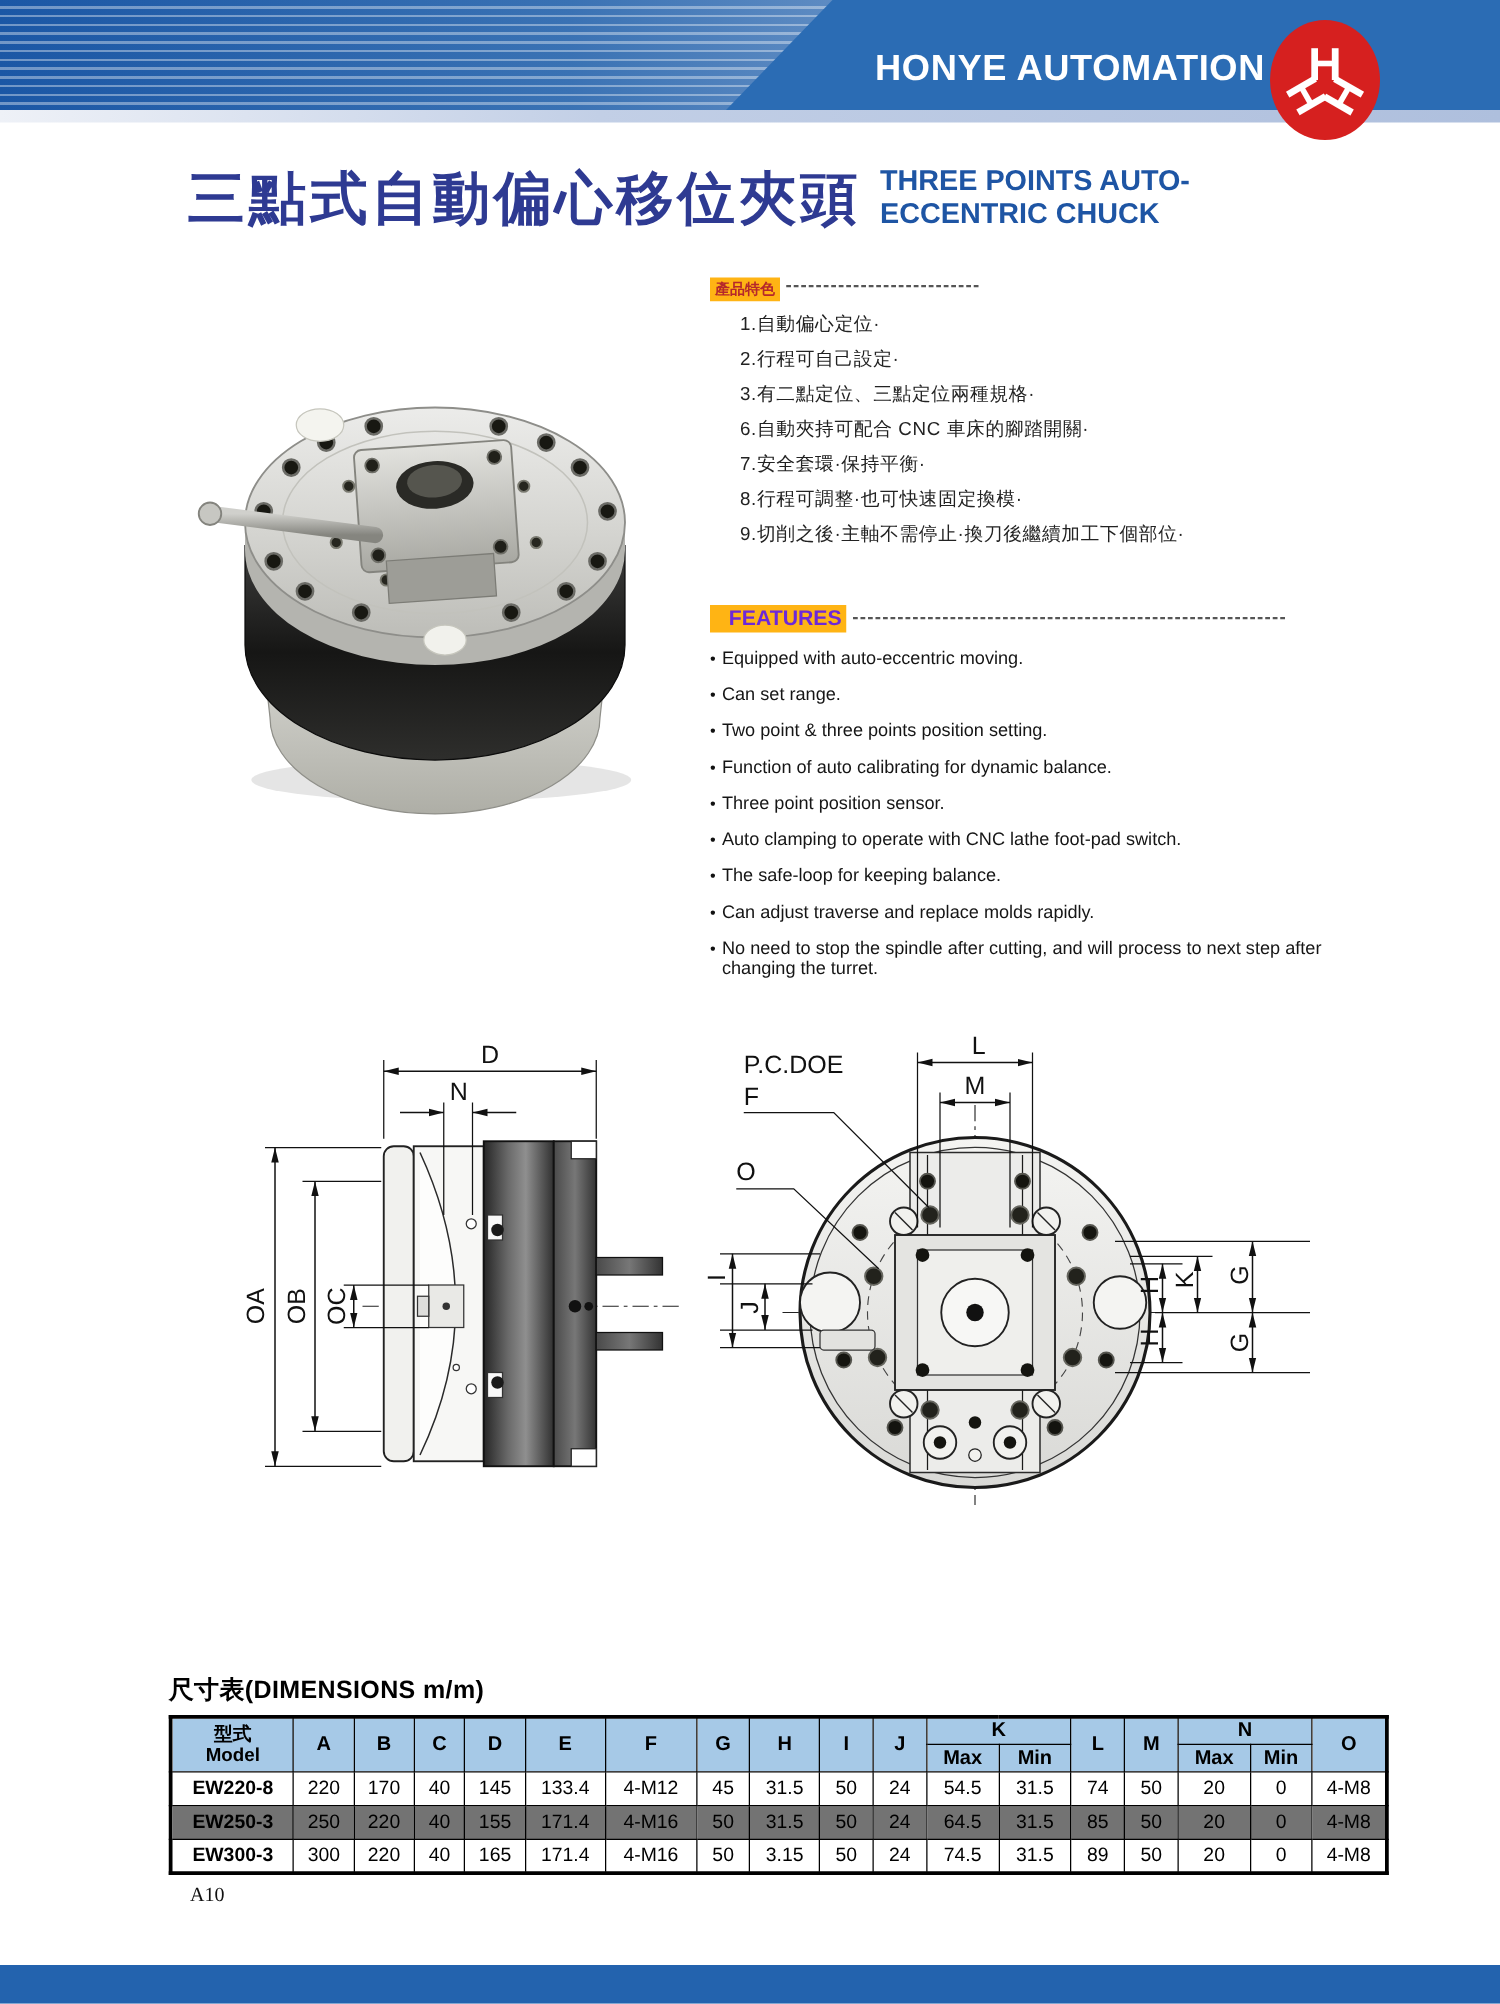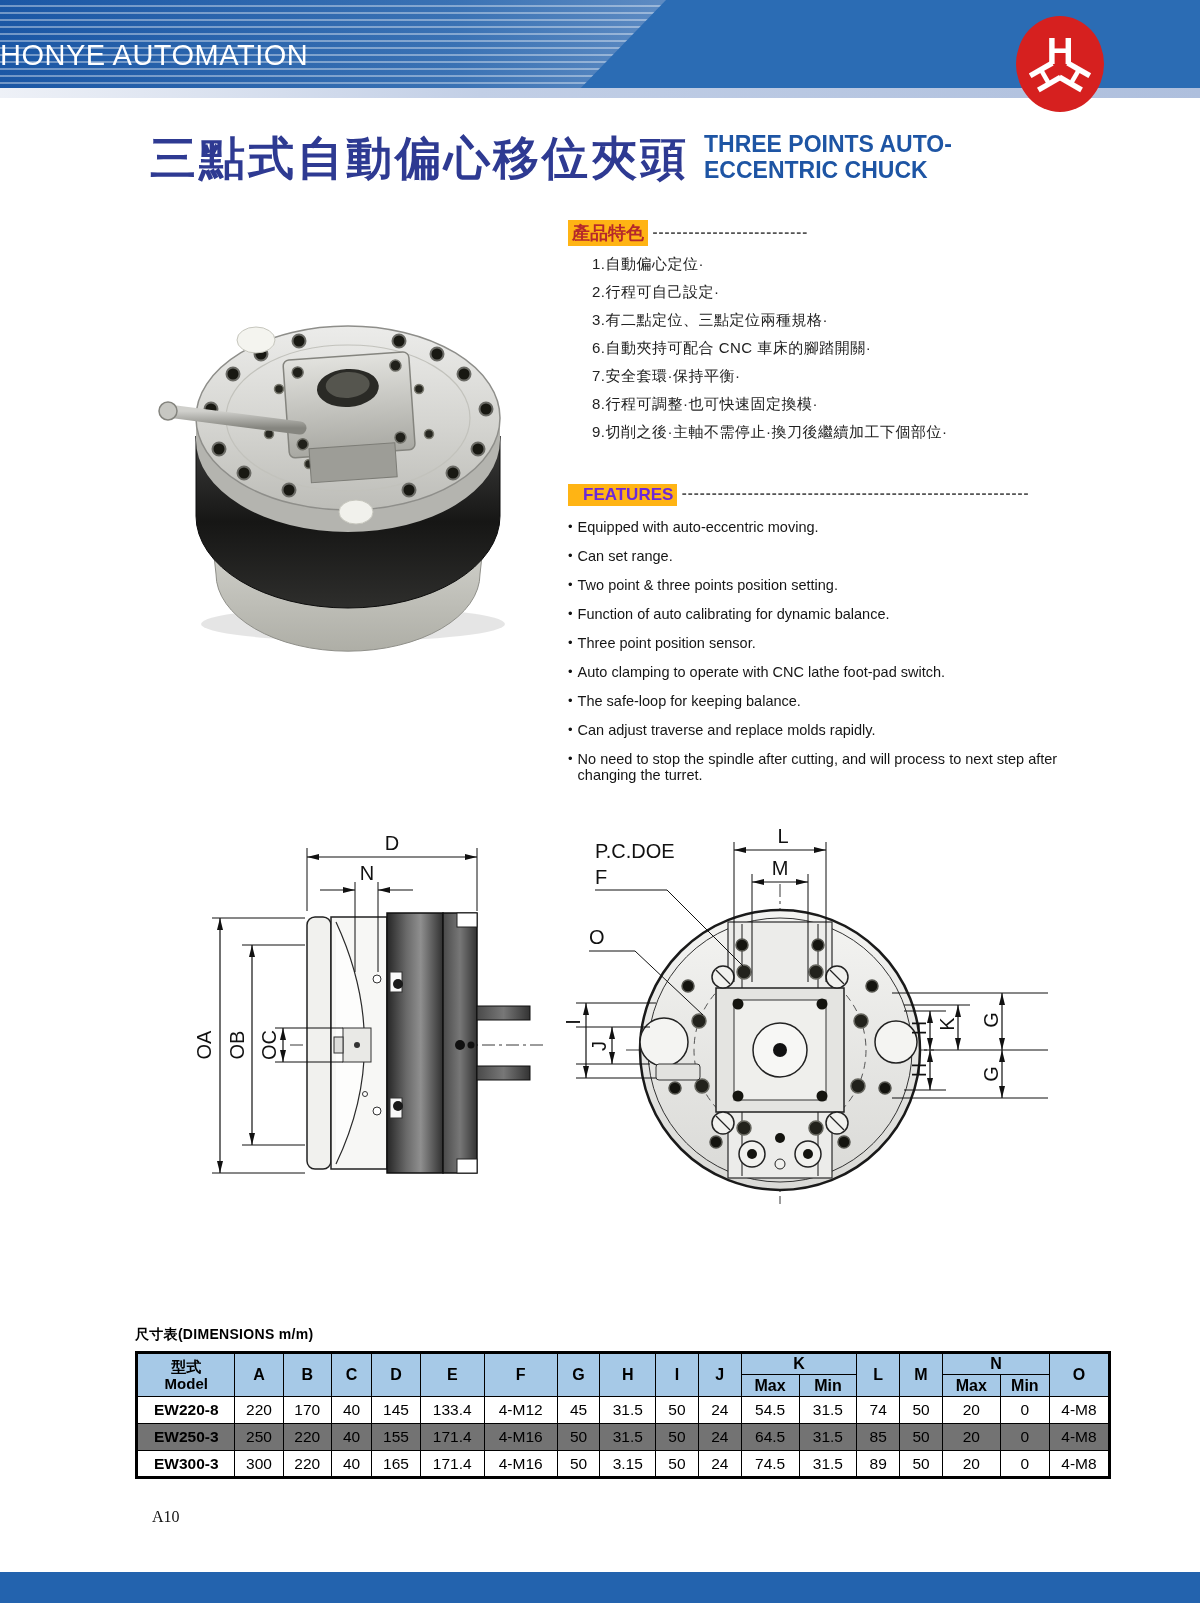--- a/index.html
+++ b/index.html
@@ -7,59 +7,59 @@
   body { width:1200px; height:1603px; position:relative; overflow:hidden;
          font-family:"Liberation Sans", sans-serif; }
 
   
   .header-band{position:absolute;left:0;top:0;width:1200px;height:88px;
     background:linear-gradient(90deg,#1b57a5 0%,#3a72b4 38%,#7fa3d0 72%,#b6c8e2 100%);}
   .header-stripes{position:absolute;inset:0;
     background:repeating-linear-gradient(180deg,rgba(255,255,255,0) 0 5px,rgba(255,255,255,.38) 5px 7px);}
   .header-solid{position:absolute;inset:0;background:#2b6cb4;
     clip-path:polygon(55.5% 0,100% 0,100% 100%,48.4% 100%);}
-  .brand{position:absolute;top:39px;left:0;width:1012px;text-align:left;color:#fff;
-    font-size:29px;font-weight:normal;letter-spacing:.5px;}
+  .brand{position:absolute;top:39px;left:0;width:1012px;text-align:right;color:#fff;
+    font-size:29px;font-weight:bold;letter-spacing:.5px;}
   .header-substrip{position:absolute;top:88px;left:0;width:1200px;height:10px;
     background:linear-gradient(90deg,#eef1f7 0%,#c2cfe6 40%,#aebfdd 100%);}
   .logo{position:absolute;left:1014px;top:14px;width:92px;height:100px;}
 
   
   .title-zh{position:absolute;left:150px;top:128px;font-size:46px;font-weight:bold;
     color:#2e3a92;letter-spacing:3px;}
   .title-en{position:absolute;left:704px;top:131px;font-size:23px;line-height:26px;
     font-weight:bold;color:#1e55a4;}
 
   
   .photo{position:absolute;left:148px;top:268px;width:402px;height:392px;}
 
   
   .cnf{position:absolute;left:568px;top:220px;width:625px;}
   .enf{position:absolute;left:568px;top:484px;width:520px;}
   .hl{display:inline-block;background:#ffb414;color:#b5282b;font-weight:bold;
-    font-size:18px;padding:1px 4px;}
+    font-size:12px;padding:1px 4px;}
   .enf .hl{color:#6d28d9;font-size:17px;padding-left:15px;}
   .dashes{color:#555;font-size:15px;font-weight:bold;letter-spacing:1px;vertical-align:2px;}
   .cnf .item{font-size:15px;color:#222;margin-top:9px;letter-spacing:.5px;margin-left:24px;}
   .cnf .item:first-of-type{margin-top:10px;}
   .enf .item{display:flex;font-size:14.5px;color:#151515;margin-top:13px;line-height:16px;}
   .enf .item:first-of-type{margin-top:11px;}
   .bullet{font-size:13px;margin-right:5px;color:#111;line-height:16px;}
 
   
   .drawings{position:absolute;left:140px;top:812px;width:960px;height:392px;}
   .lbl{font-size:20px;fill:#111;font-family:"Liberation Sans",sans-serif;}
   .ext{stroke:#111;stroke-width:1;}
   .dim{stroke:#111;stroke-width:1.2;}
   .cl{stroke:#222;stroke-width:.9;stroke-dasharray:13 4 3 4;}
   .ol{stroke:#1a1a1a;fill:none;}
 
   
   .tbl-wrap{position:absolute;left:135px;top:1326px;width:930px;}
-  .tbl-title{font-size:14px;font-weight:bold;color:#000;margin-bottom:7px;letter-spacing:.3px;}
+  .tbl-title{font-size:20px;font-weight:bold;color:#000;margin-bottom:7px;letter-spacing:.3px;margin-top:12px;}
   table{border-collapse:collapse;width:976px;table-layout:fixed;border:3px solid #000;}
   th,td{border:1px solid #000;text-align:center;vertical-align:middle;overflow:hidden;}
   th{background:#a6c9e7;font-size:16px;font-weight:bold;height:22px;}
   .th-model div{font-size:15px;line-height:17px;}
   td{font-size:15.5px;height:27px;background:#fff;}
   tr.alt td{background:#737373;}
   td.model{font-weight:bold;}
 
   
   .pagenum{position:absolute;left:152px;top:1508px;font-family:"Liberation Serif",serif;

